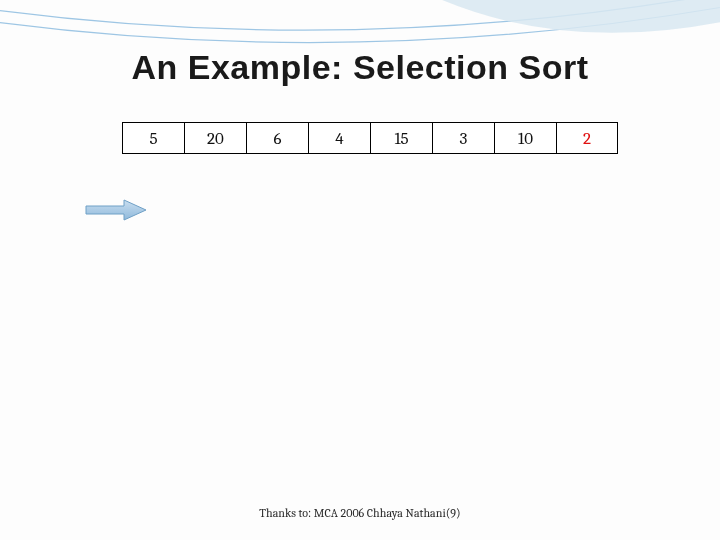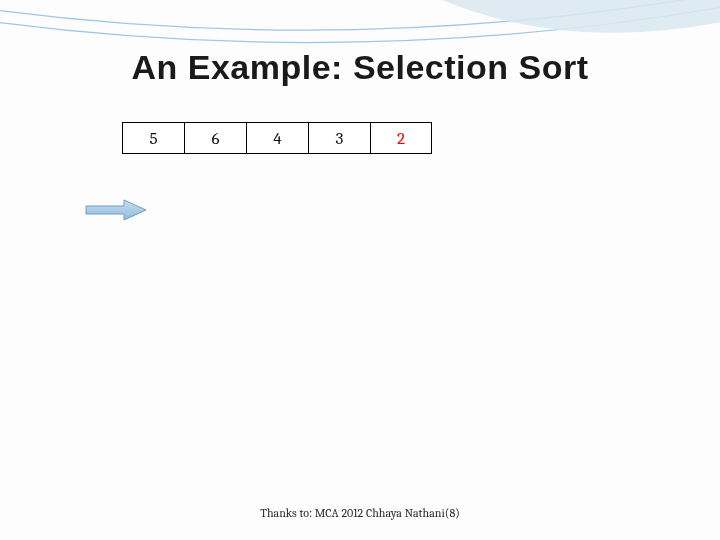--- a/index.html
+++ b/index.html
@@ -70,29 +70,32 @@
 <svg class="bg-deco" viewBox="0 0 720 540" preserveAspectRatio="none">
   <path d="M -20 8 Q 360 60 740 -10" stroke="#9ec6e4" stroke-width="1.2" fill="none"></path>
   <path d="M -20 20 Q 360 72 740 4" stroke="#9ec6e4" stroke-width="1.2" fill="none"></path>
   <path d="M 420 -10 Q 560 58 740 18 L 740 -20 Z" fill="#d8e7f1" opacity="0.85"></path>
 </svg>
 
 <div class="title">An Example: Selection Sort</div>
 
 <div class="array-row">
   <div class="cell">5</div>
+  <div class="cell">20</div>
   <div class="cell">6</div>
   <div class="cell">4</div>
+  <div class="cell">15</div>
   <div class="cell">3</div>
+  <div class="cell">10</div>
   <div class="cell highlight">2</div>
 </div>
 
 <svg class="arrow" viewBox="0 0 64 24">
   <defs>
     <linearGradient id="ag" x1="0" y1="0" x2="0" y2="1">
       <stop offset="0" stop-color="#c9def0"></stop>
       <stop offset="1" stop-color="#8fb9db"></stop>
     </linearGradient>
   </defs>
   <path d="M 2 8 L 40 8 L 40 2 L 62 12 L 40 22 L 40 16 L 2 16 Z" fill="url(#ag)" stroke="#6fa0c6" stroke-width="1"></path>
 </svg>
 
-<div class="credit">Thanks to: MCA 2012 Chhaya Nathani(8)</div>
+<div class="credit">Thanks to: MCA 2006 Chhaya Nathani(9)</div>
 
 </body></html>

